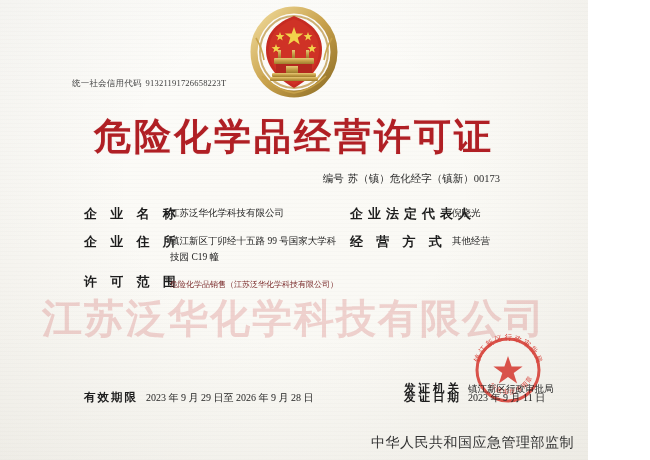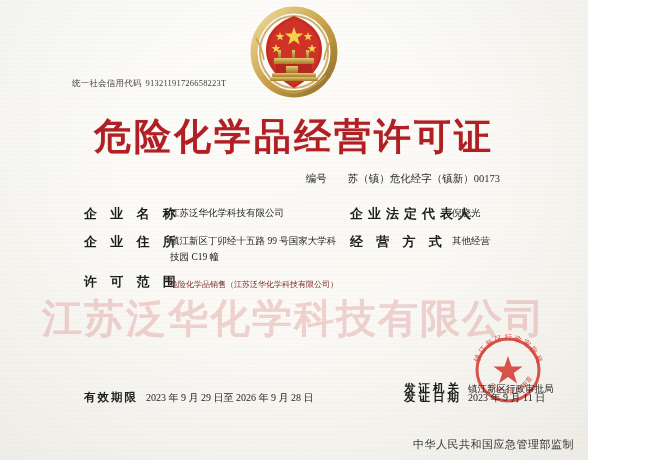--- a/index.html
+++ b/index.html
@@ -79,21 +79,21 @@
 
   
   .cert-no {
     position: absolute;
     right: 88px;
     top: 172px;
     font-size: 10.5px;
     color: #2b2b2b;
     white-space: nowrap;
   }
-  .cert-no .lbl { margin-right: 21px; }
+  .cert-no .lbl { margin-right: 4px; }
 
   
   .fields {
     position: absolute;
     left: 84px;
     top: 205px;
     width: 486px;
   }
   .row {
     position: relative;
@@ -177,21 +177,21 @@
     font-weight: normal;
     letter-spacing: 0;
     font-size: 10px;
     margin-left: 6px;
   }
 
   .footer {
     position: absolute;
     right: 14px;
     bottom: 8px;
-    font-size: 11px;
+    font-size: 14px;
     color: #333;
     letter-spacing: 0.5px;
   }
 
   
   .watermark {
     position: absolute;
     left: 50%;
     top: 318px;
     transform: translate(-50%, -50%);

